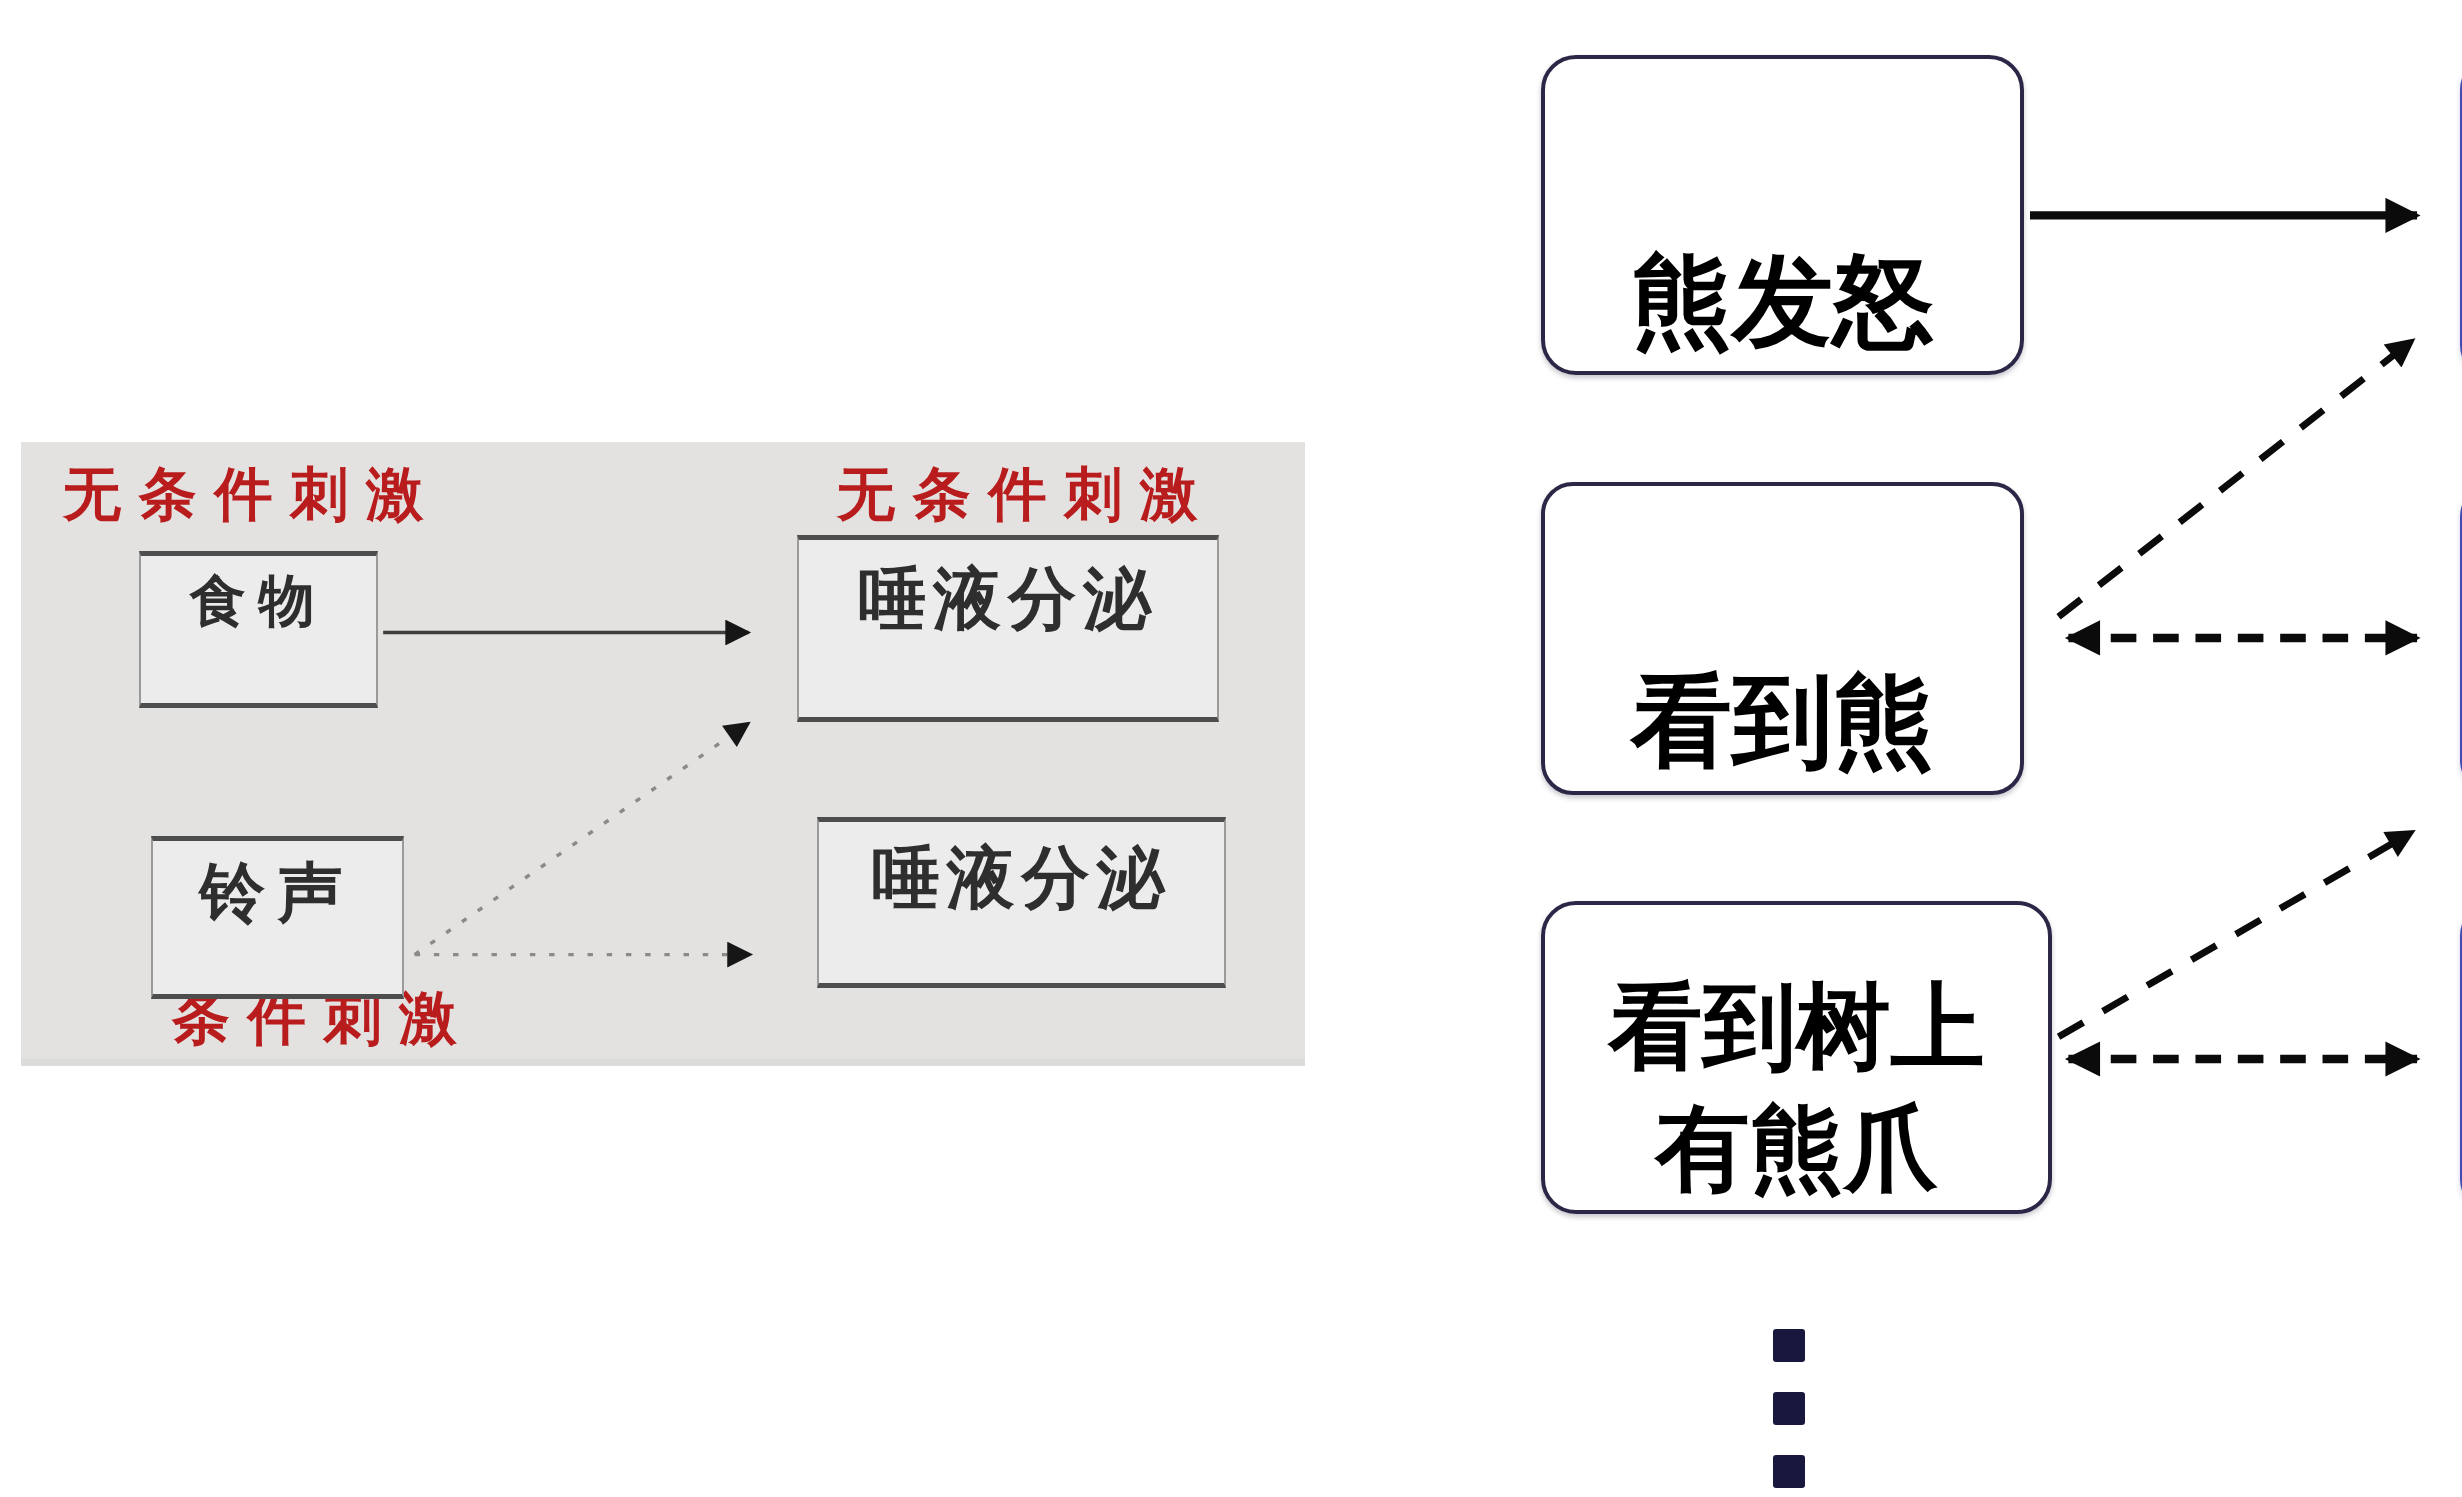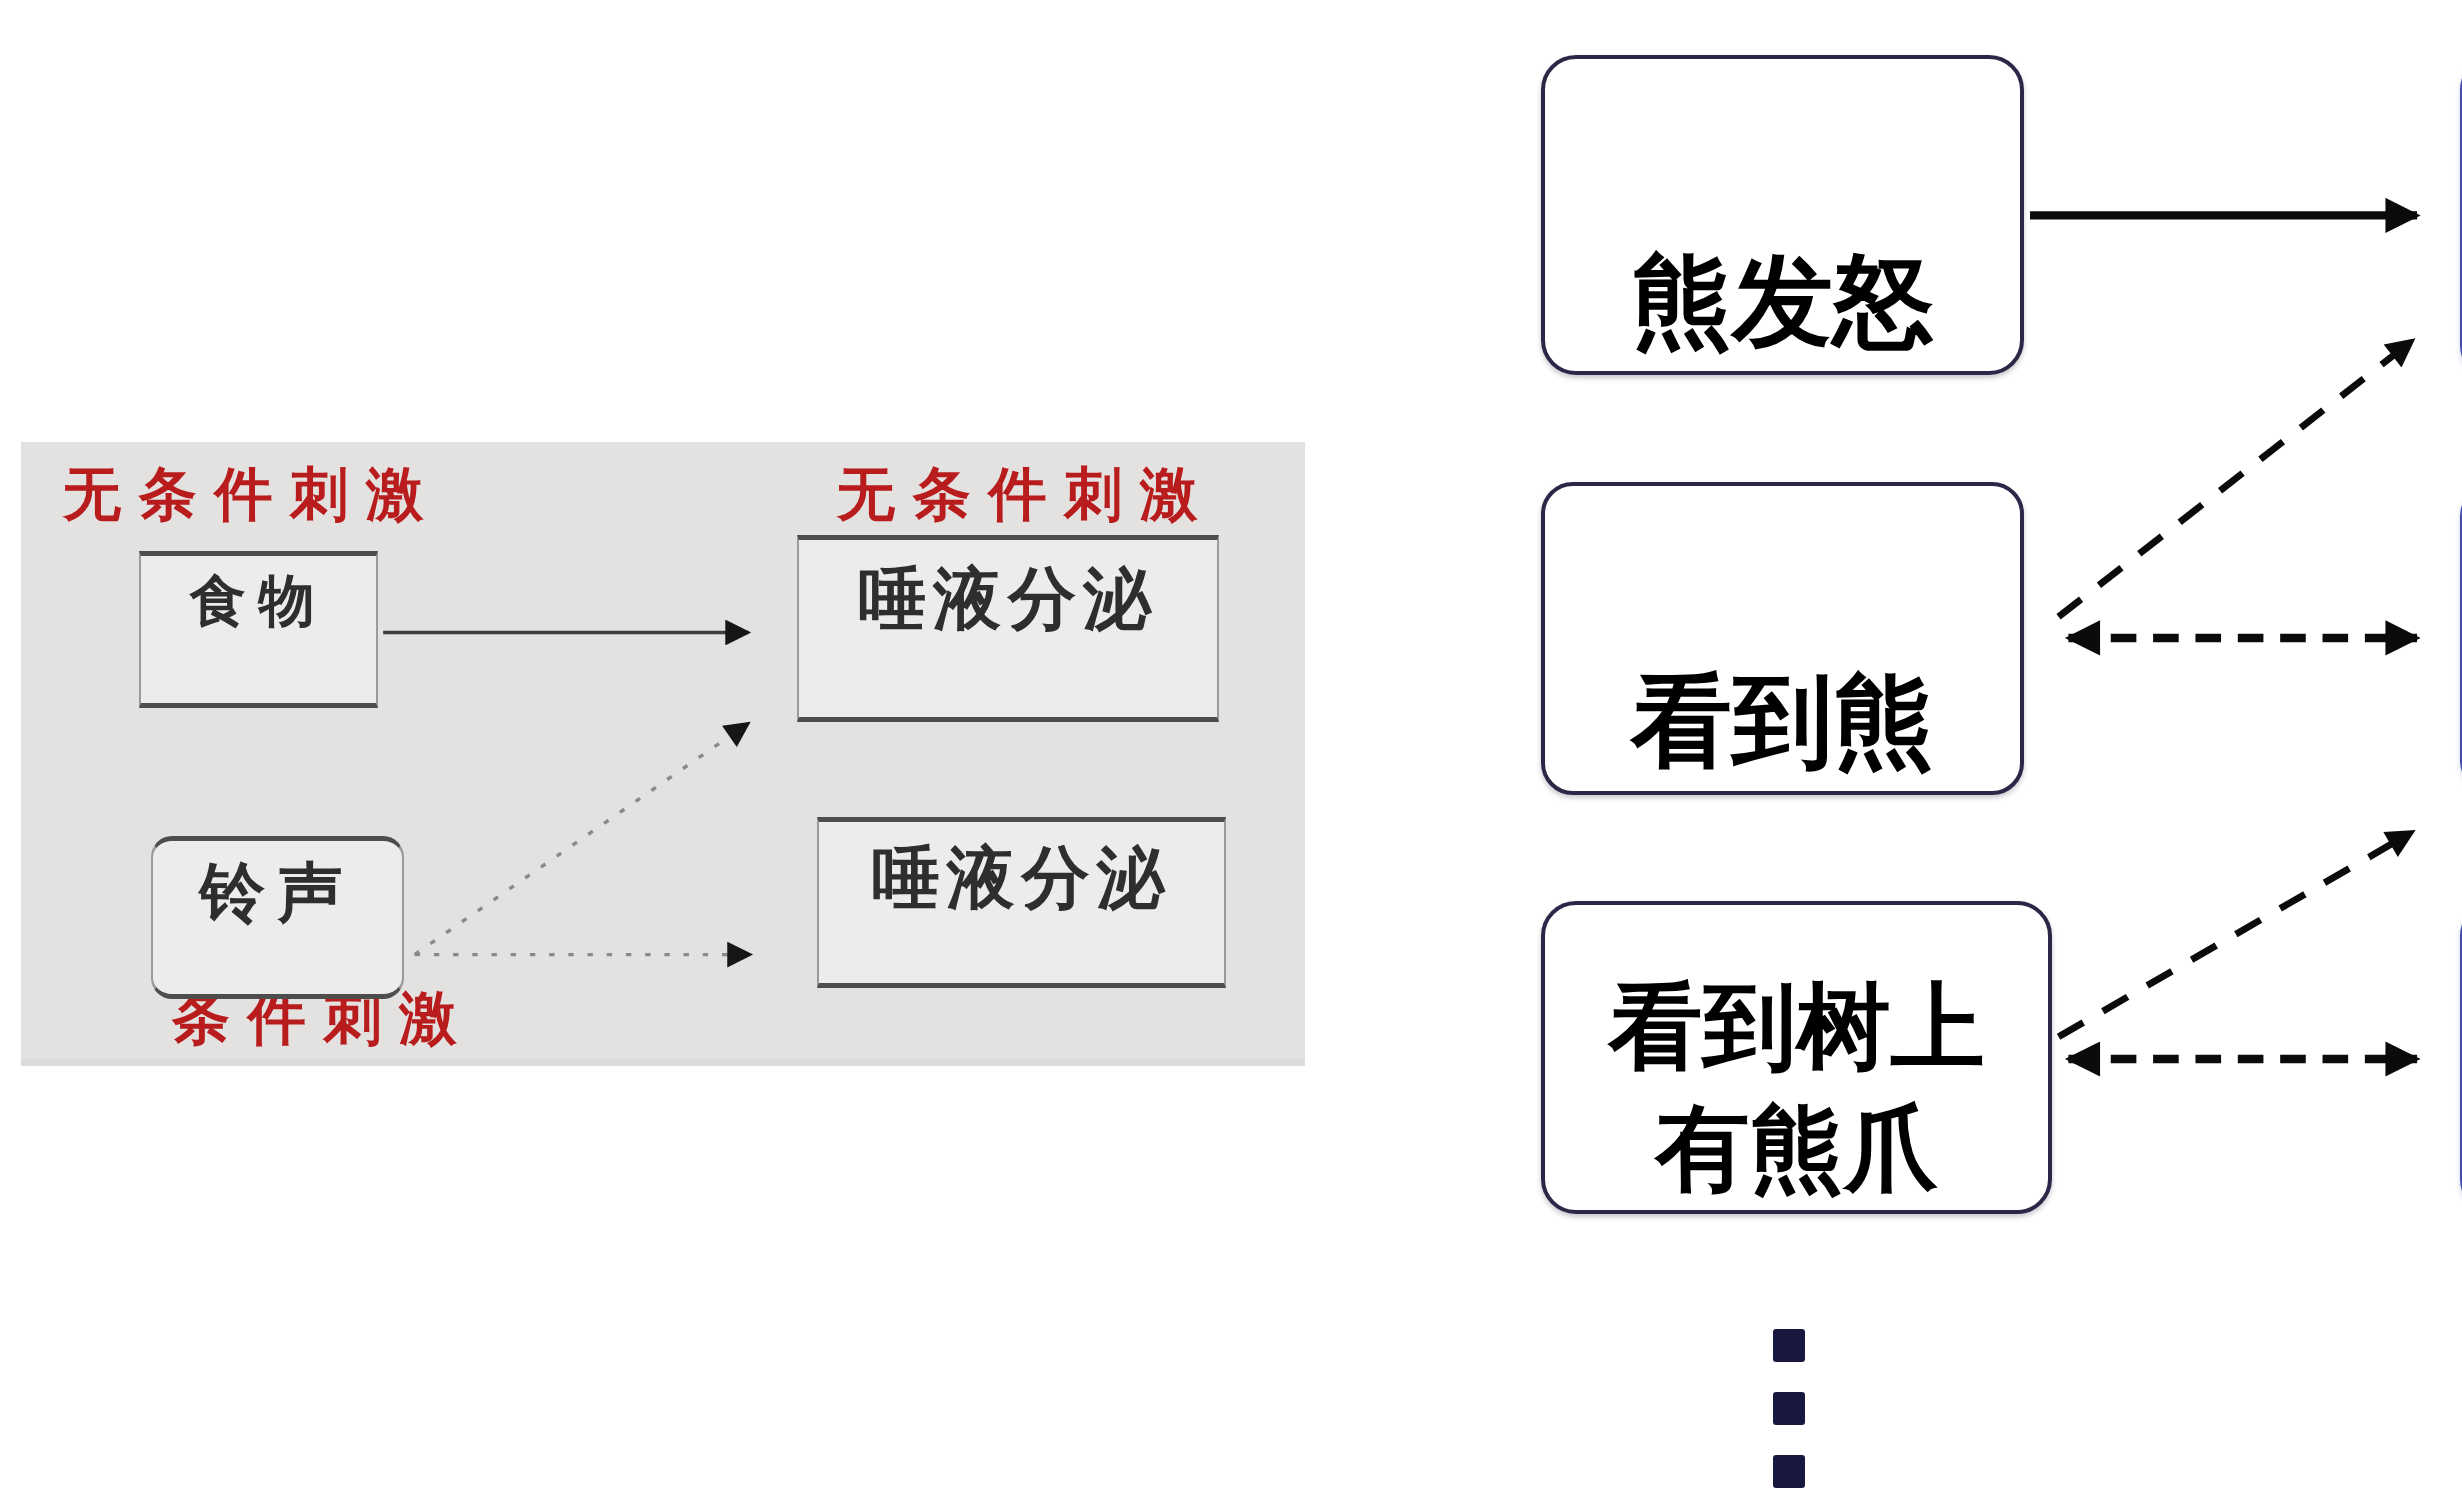--- a/index.html
+++ b/index.html
@@ -10,21 +10,21 @@
   
   .panel{position:absolute;left:21px;top:442px;width:1284px;height:617px;background:#e3e2e1;
          box-shadow:0 6.9px 0 rgba(190,189,188,.55);}
   .plabel{position:absolute;color:#b91c1c;font-weight:600;font-size:58px;letter-spacing:17.7px;white-space:nowrap;}
   .pbox{position:absolute;box-sizing:border-box;background:#edecec;
         border:2px solid #9a9a9a;border-top:5.4px solid #4d4d4d;border-bottom:5.4px solid #4d4d4d;
         color:#2e2e2e;font-weight:600;text-align:center;white-space:nowrap;}
   .pbox .t{display:block;}
   #box-food {left:139px;top:551px;width:239px;height:157px;font-size:56px;letter-spacing:12.8px;padding-top:7.9px;}
   #box-ucr  {left:797px;top:535px;width:422px;height:187px;font-size:68px;letter-spacing:6.9px;padding-top:13.8px;}
-  #box-bell {left:151px;top:836px;width:253px;height:163px;font-size:65px;letter-spacing:12.8px;padding-top:7.9px;border-radius:21px;}
+  #box-bell {left:151px;top:836px;width:253px;height:163px;font-size:65px;letter-spacing:12.8px;padding-top:7.9px;}
   #box-cr   {left:817px;top:817px;width:409px;height:171px;font-size:68px;letter-spacing:6.9px;padding-top:10.8px;}
 
   
   .tdbox{position:absolute;box-sizing:border-box;background:#ffffff;border-radius:35px;
          display:flex;flex-direction:column;align-items:center;justify-content:flex-end;
          text-align:center;color:#000;}
   .tdleft{border:4.9px solid #2b2847;box-shadow:0 3px 4.9px rgba(30,30,60,.25);}
   .tdright{border:4.9px solid #434ab0;box-shadow:0 3px 4.9px rgba(50,60,160,.22);}
   #td-bear   {left:1541px;top:55px; width:483px; height:320px;font-size:101px;font-weight:700;}
   #td-see    {left:1541px;top:482px; width:483px; height:313px;font-size:101px;font-weight:700;border-radius:32px;}

